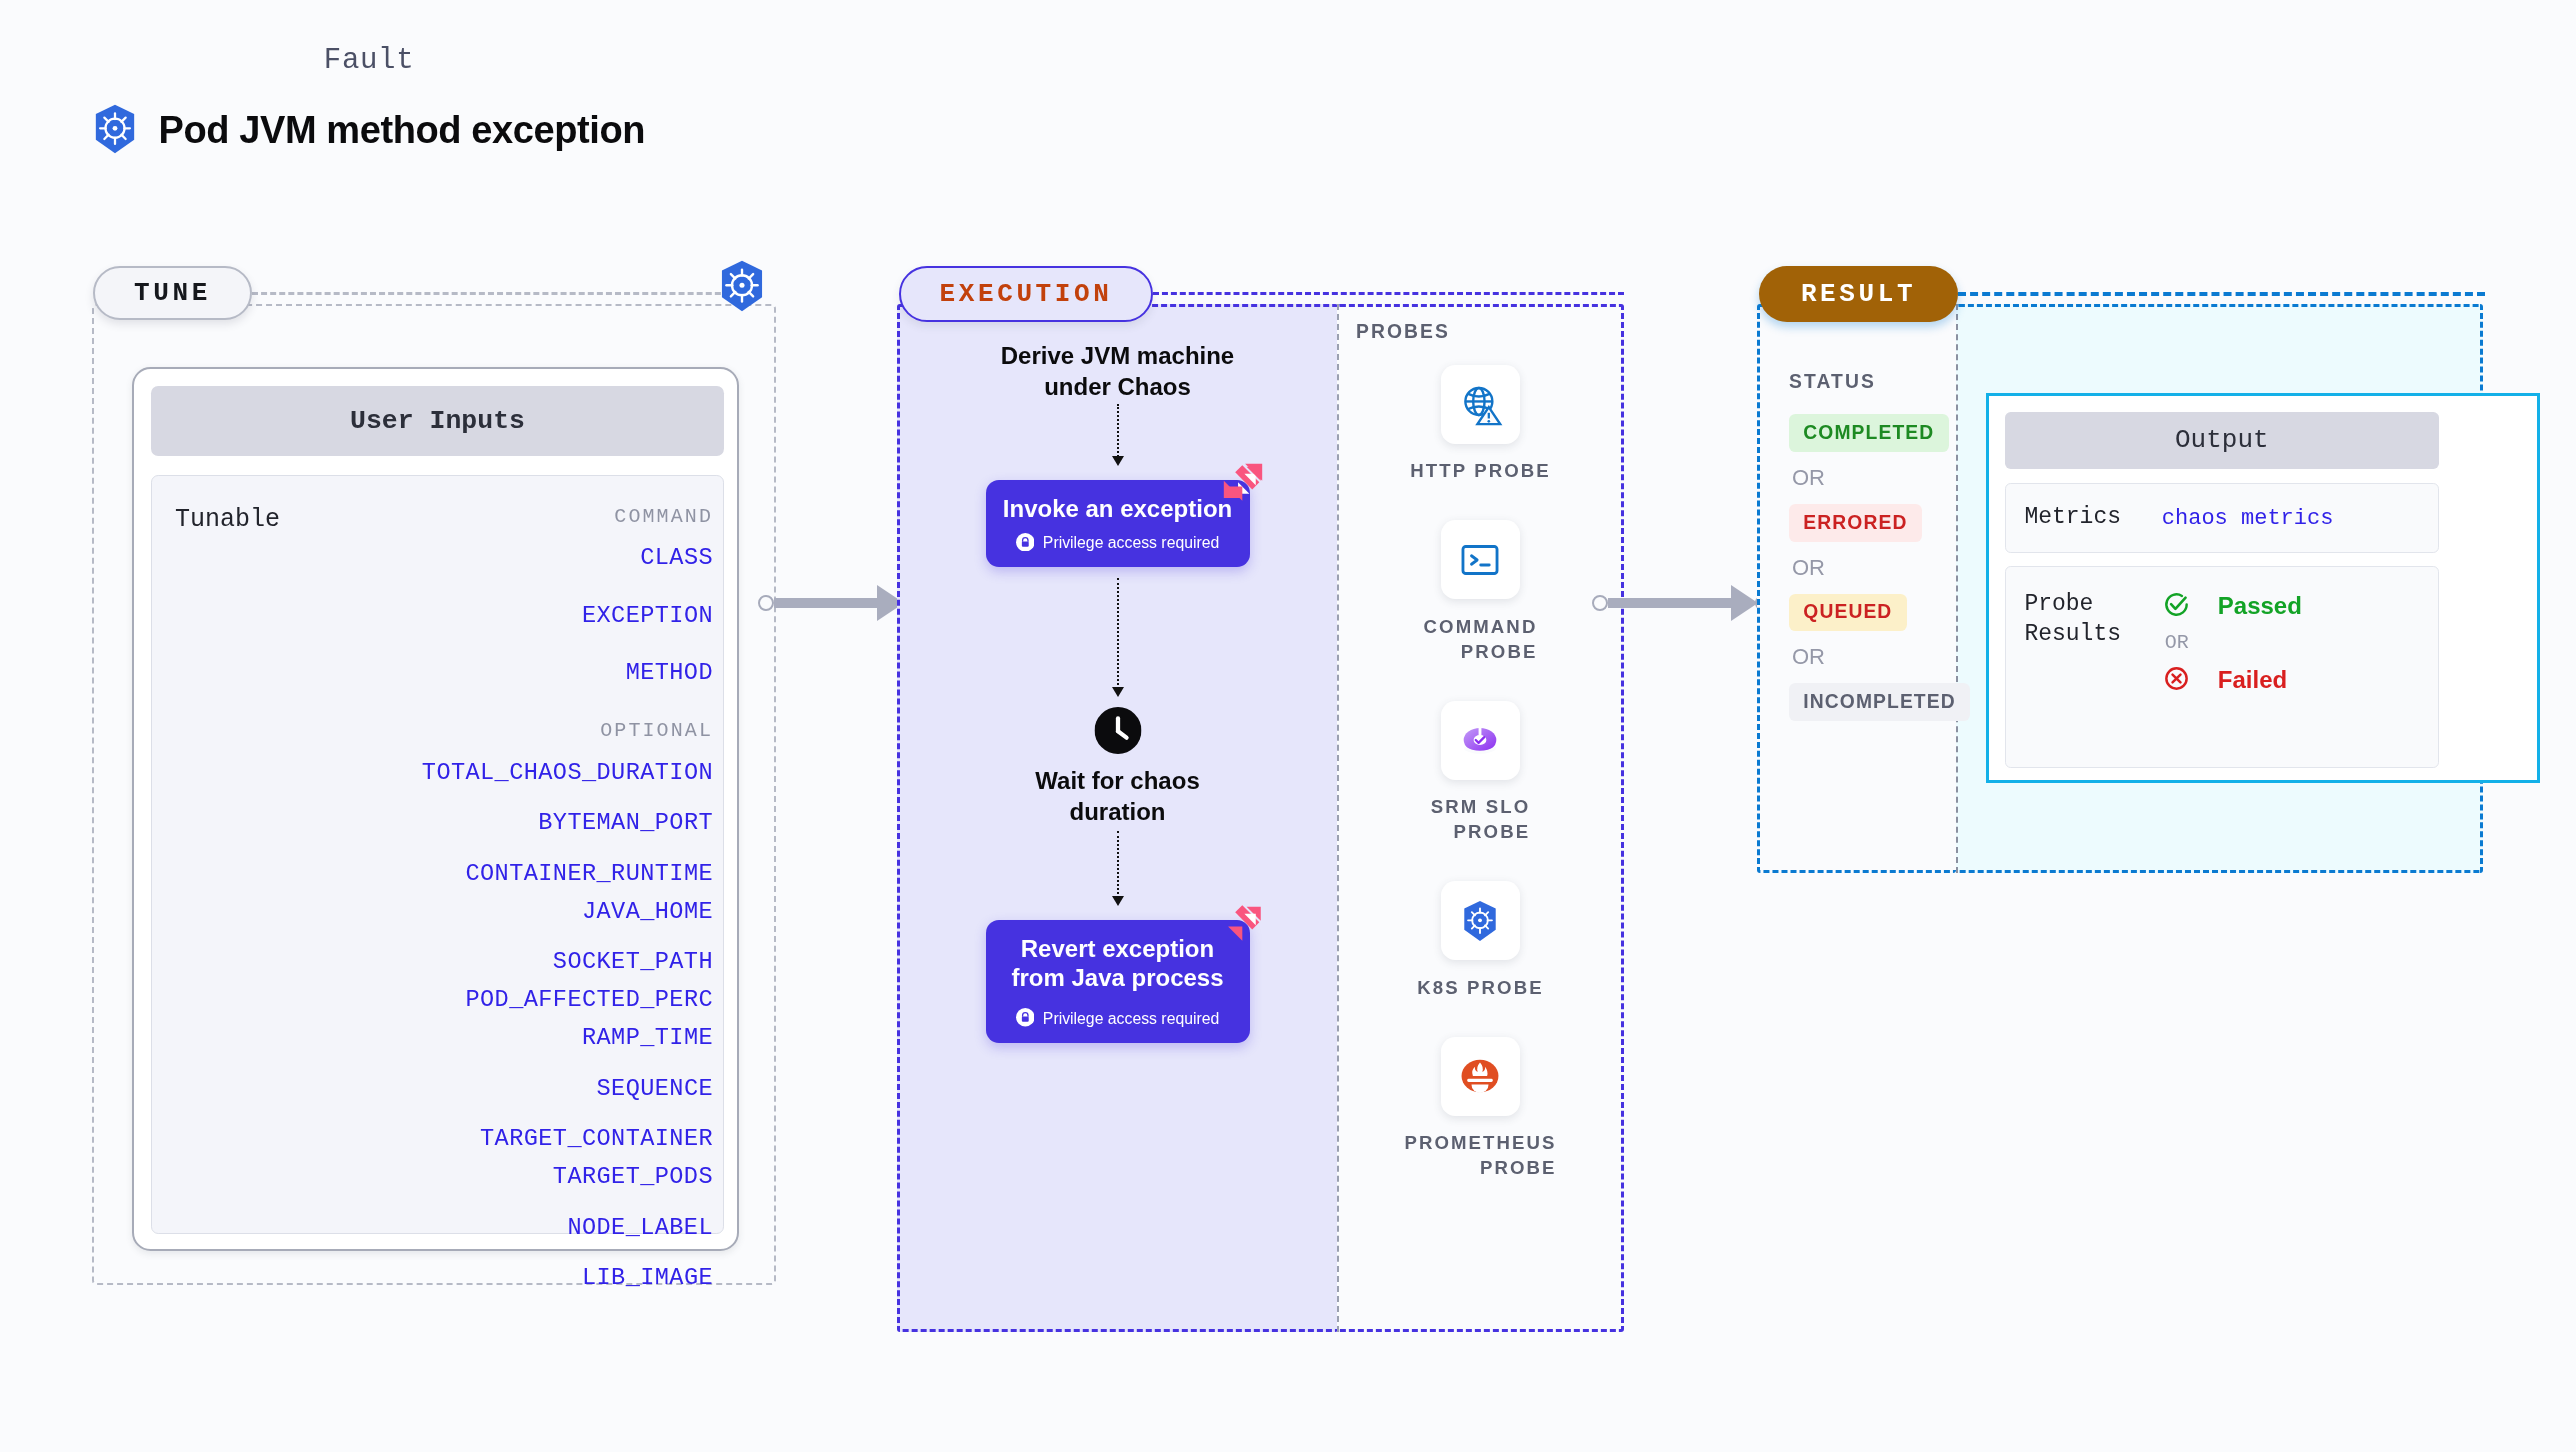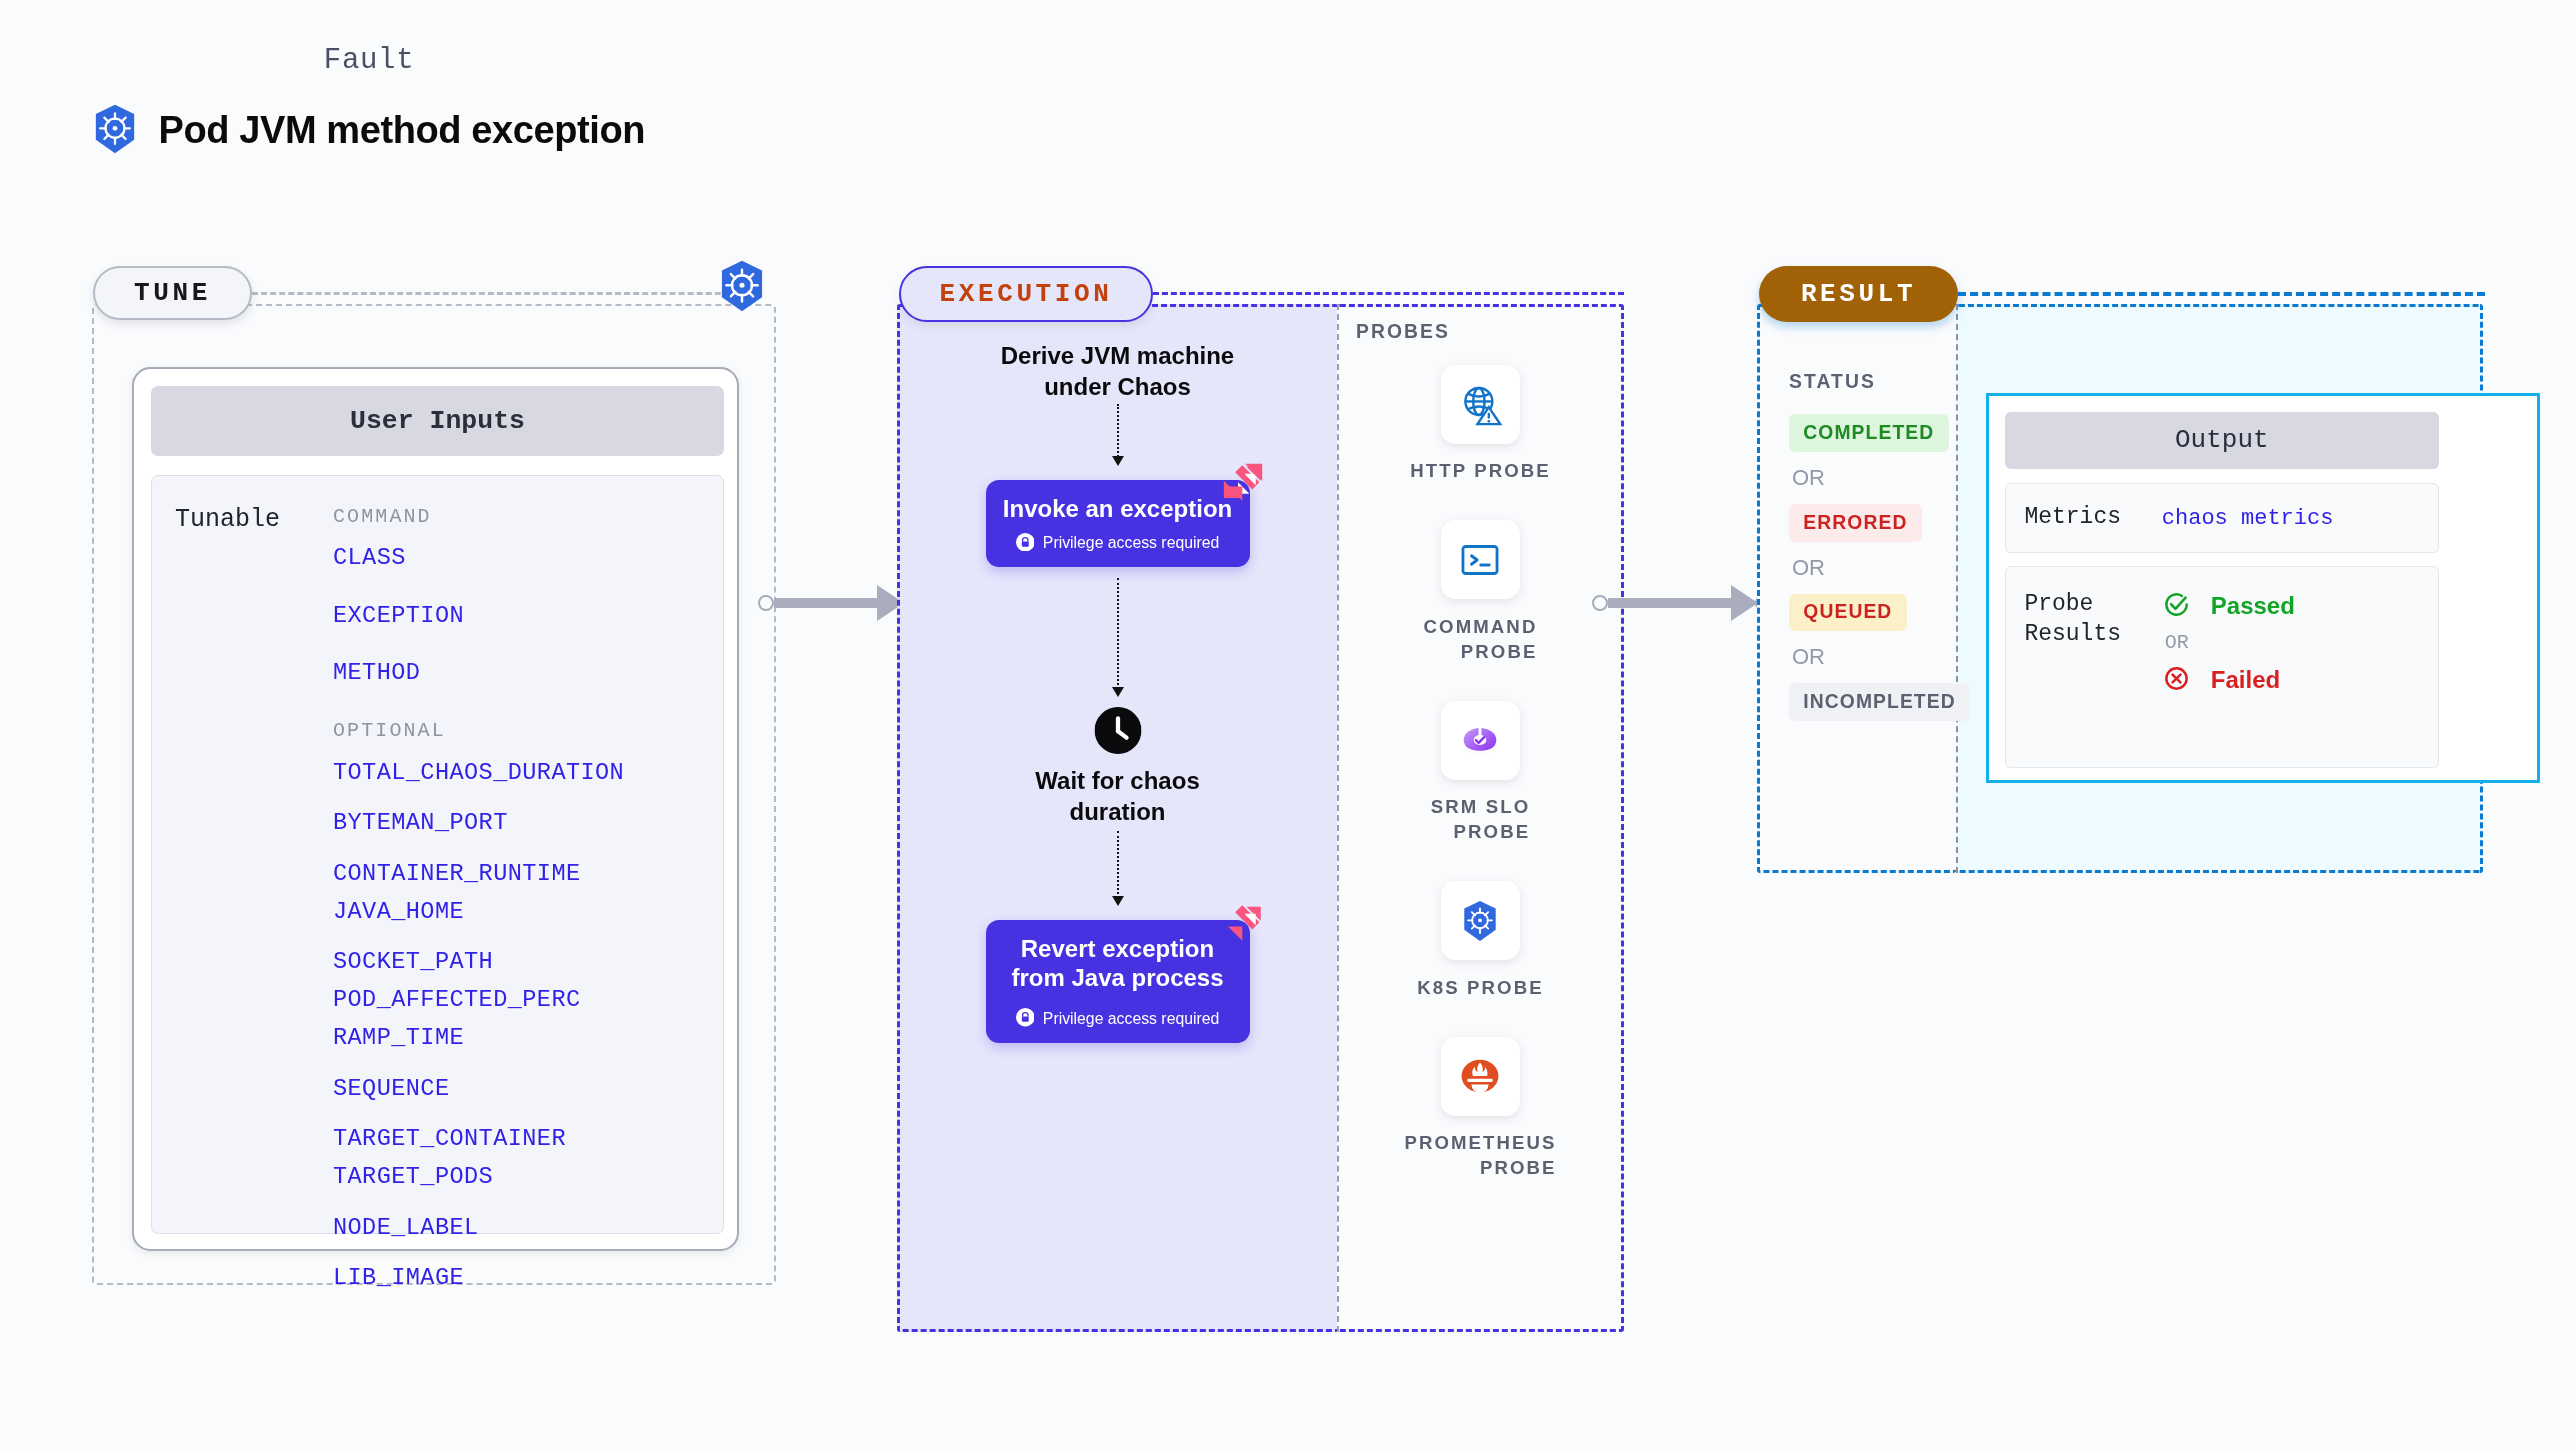--- a/index.html
+++ b/index.html
@@ -43,20 +43,21 @@
   #tune-dash {
     position: absolute; left: 252px; top: 292px; width: 487px; height: 0;
     border-top: 3.6px dashed #b6bac6;
   }
   #k8s-badge-top { position: absolute; left: 716px; top: 260px; width: 52px; height: 52px; z-index: 35; }
 
   #userinputs-card {
     position: absolute; left: 132px; top: 367px; width: 607px; height: 884px;
     background: #fff; border: 2.1px solid #a7abb8; border-radius: 18.6px;
     box-shadow: 0 2.9px 7.2px rgba(60,64,82,.10);
+    text-align: right;
   }
   #userinputs-head {
     position: absolute; left: 17px; top: 17px; width: 573px; height: 70px;
     background: #d7d8e2; border-radius: 7.2px;
     display: flex; align-items: center; justify-content: center;
   }
   #userinputs-head-label { font-family: "Liberation Mono", monospace; font-size: 26.5px; color: #2c2f3a; font-weight: bold; }
 
   #tunable-box {
     position: absolute; left: 17px; top: 106px; width: 573px; height: 759px;
@@ -210,21 +211,21 @@
     background: #f9fafc; border: 1.4px solid #e2e5ec; border-radius: 5.7px;
     display: flex; align-items: flex-start; padding-top: 23px;
   }
   .row-key {
     font-family: "Liberation Mono", monospace; font-size: 23px; color: #22242c;
     width: 156px; padding-left: 18.6px; line-height: 1.3;
   }
   .row-val {
     font-family: "Liberation Mono", monospace; font-size: 22px; color: #3122e8;
   }
-  .res-line { display: flex; align-items: center; gap: 20px; }
+  .res-line { display: flex; align-items: center; gap: 27px; }
   .res-line .lbl { font-size: 24px; font-weight: bold; }
   .res-or { font-family: "Liberation Mono", monospace; font-size: 20px; color: #9598a8; margin: 10px 0 10px 2.9px; }
 
   
   .hconn { position: absolute; height: 31.5px; display: flex; align-items: center; }
   .hconn .dot {
     width: 15.8px; height: 15.8px; border-radius: 50%;
     background: #fafbfd; border: 2.9px solid #a7abbb; flex: 0 0 auto;
   }
   .hconn .bar { height: 10px; background: #a9adbe; flex: 1 1 auto; }

